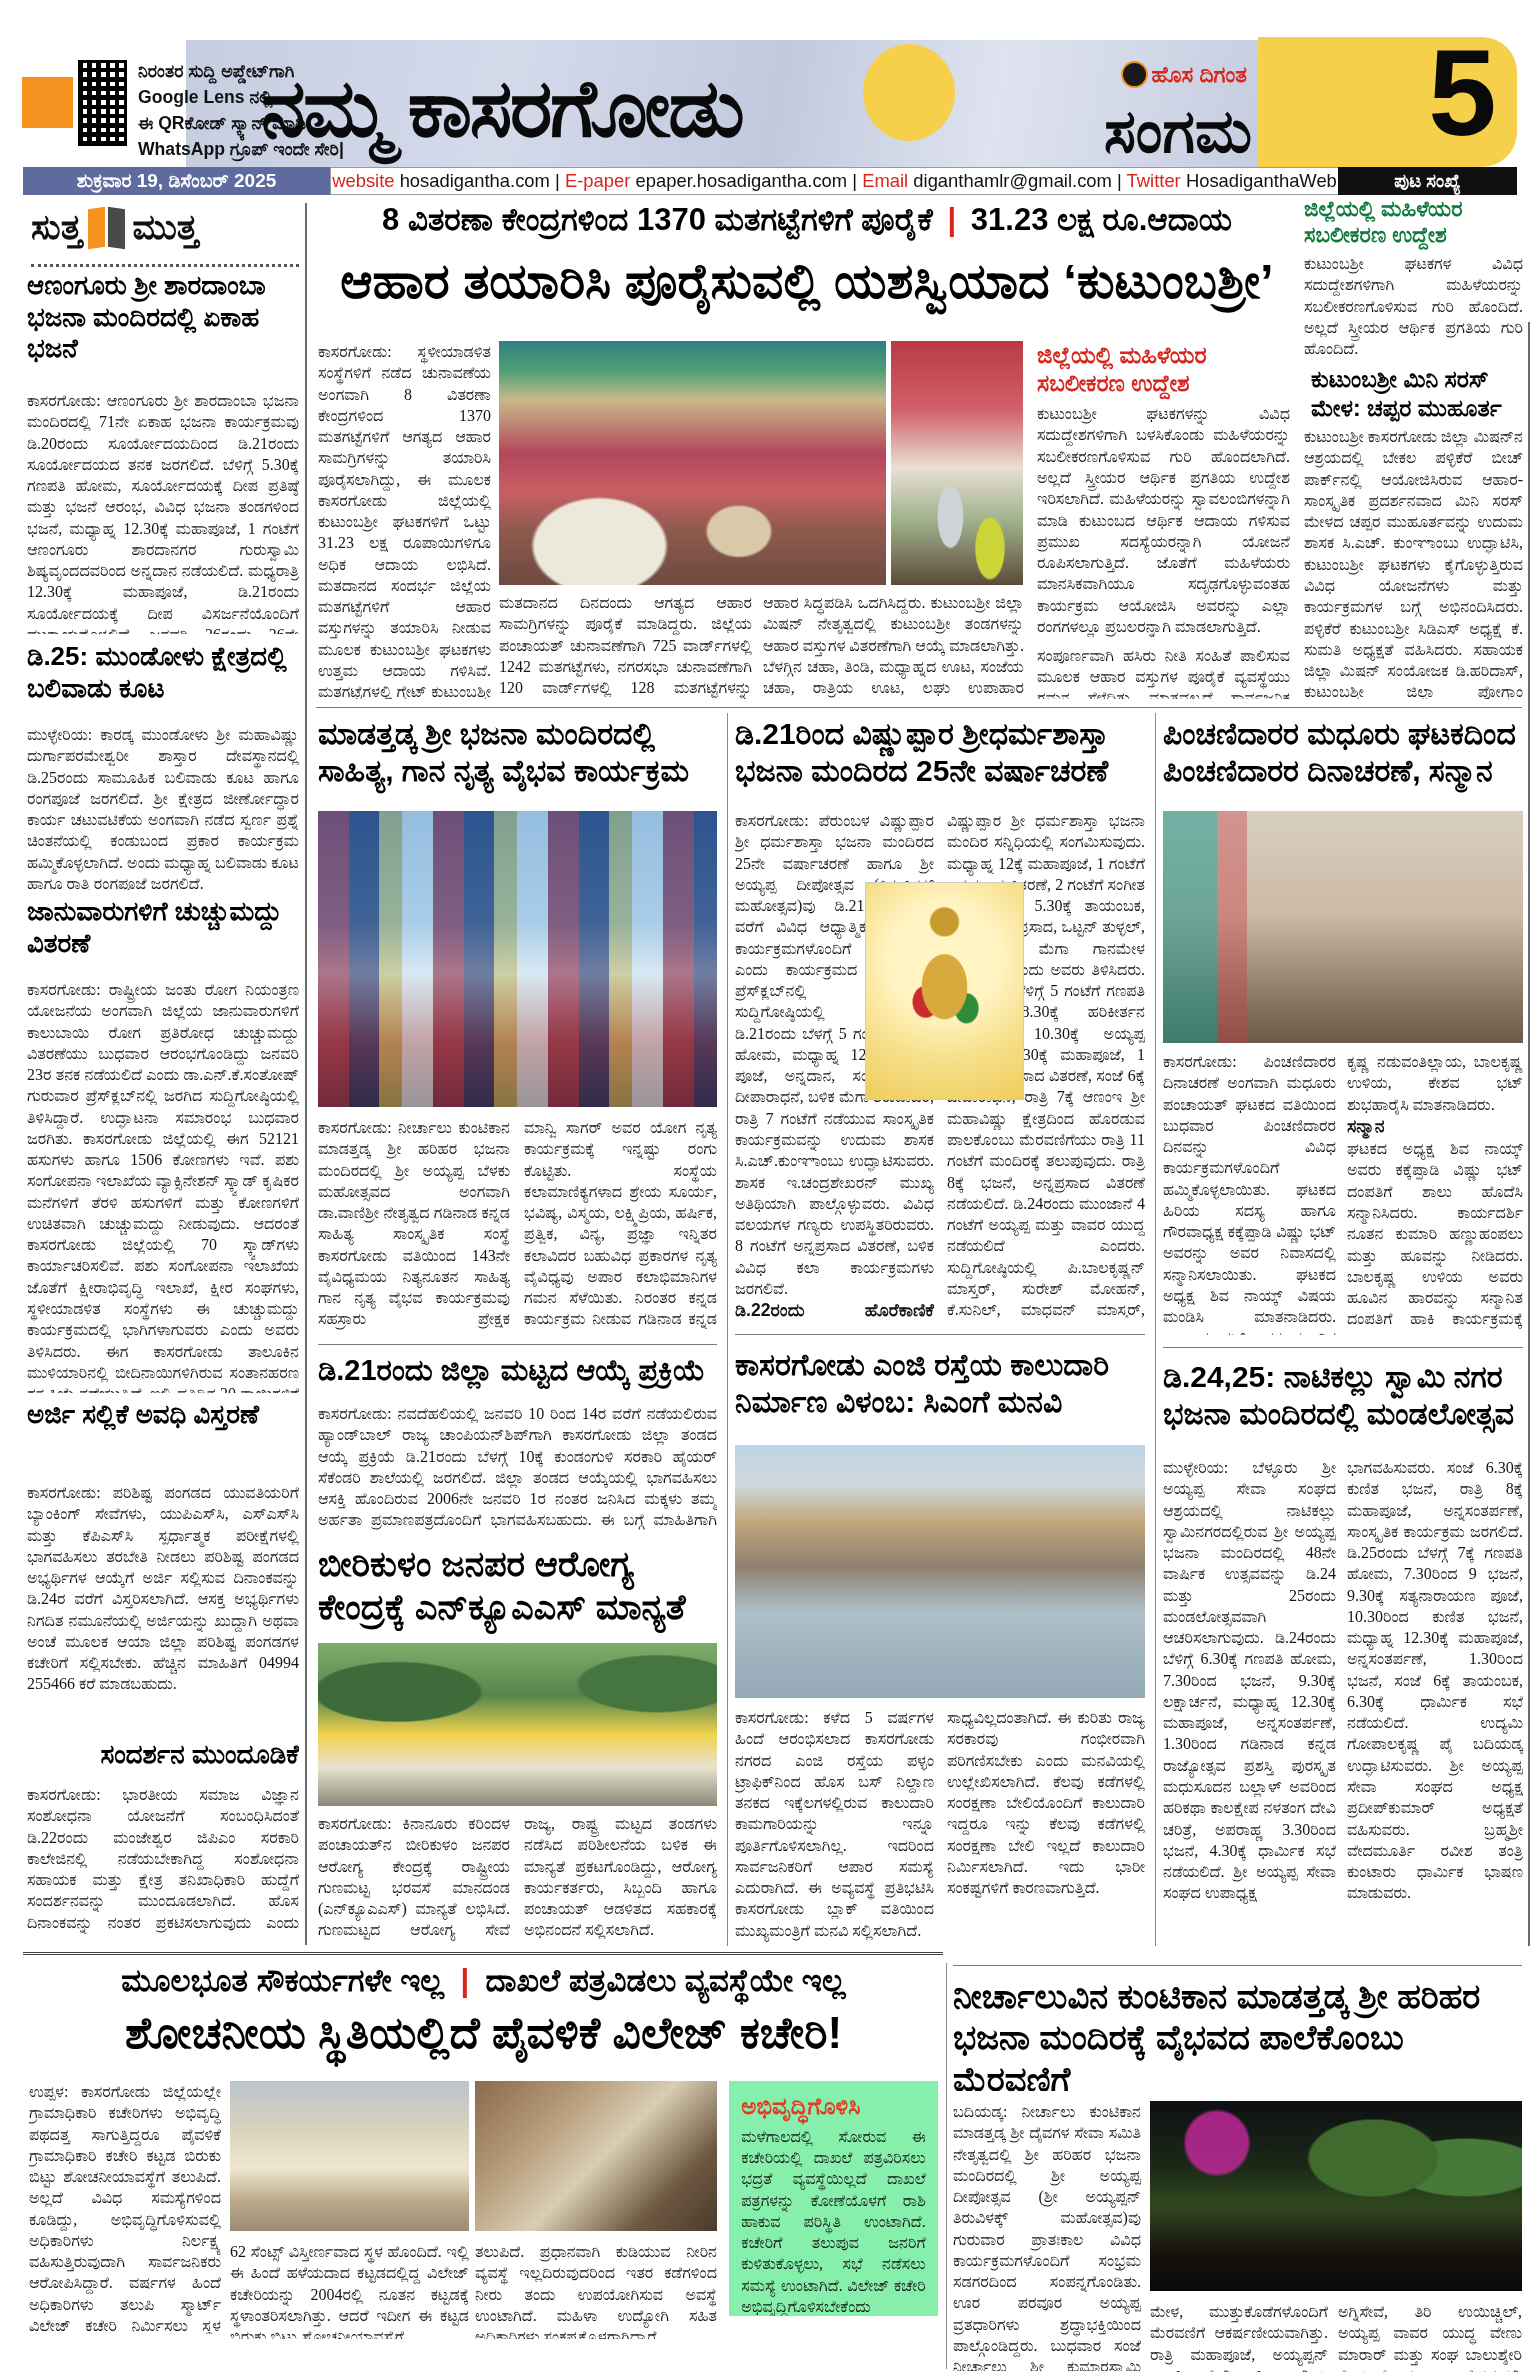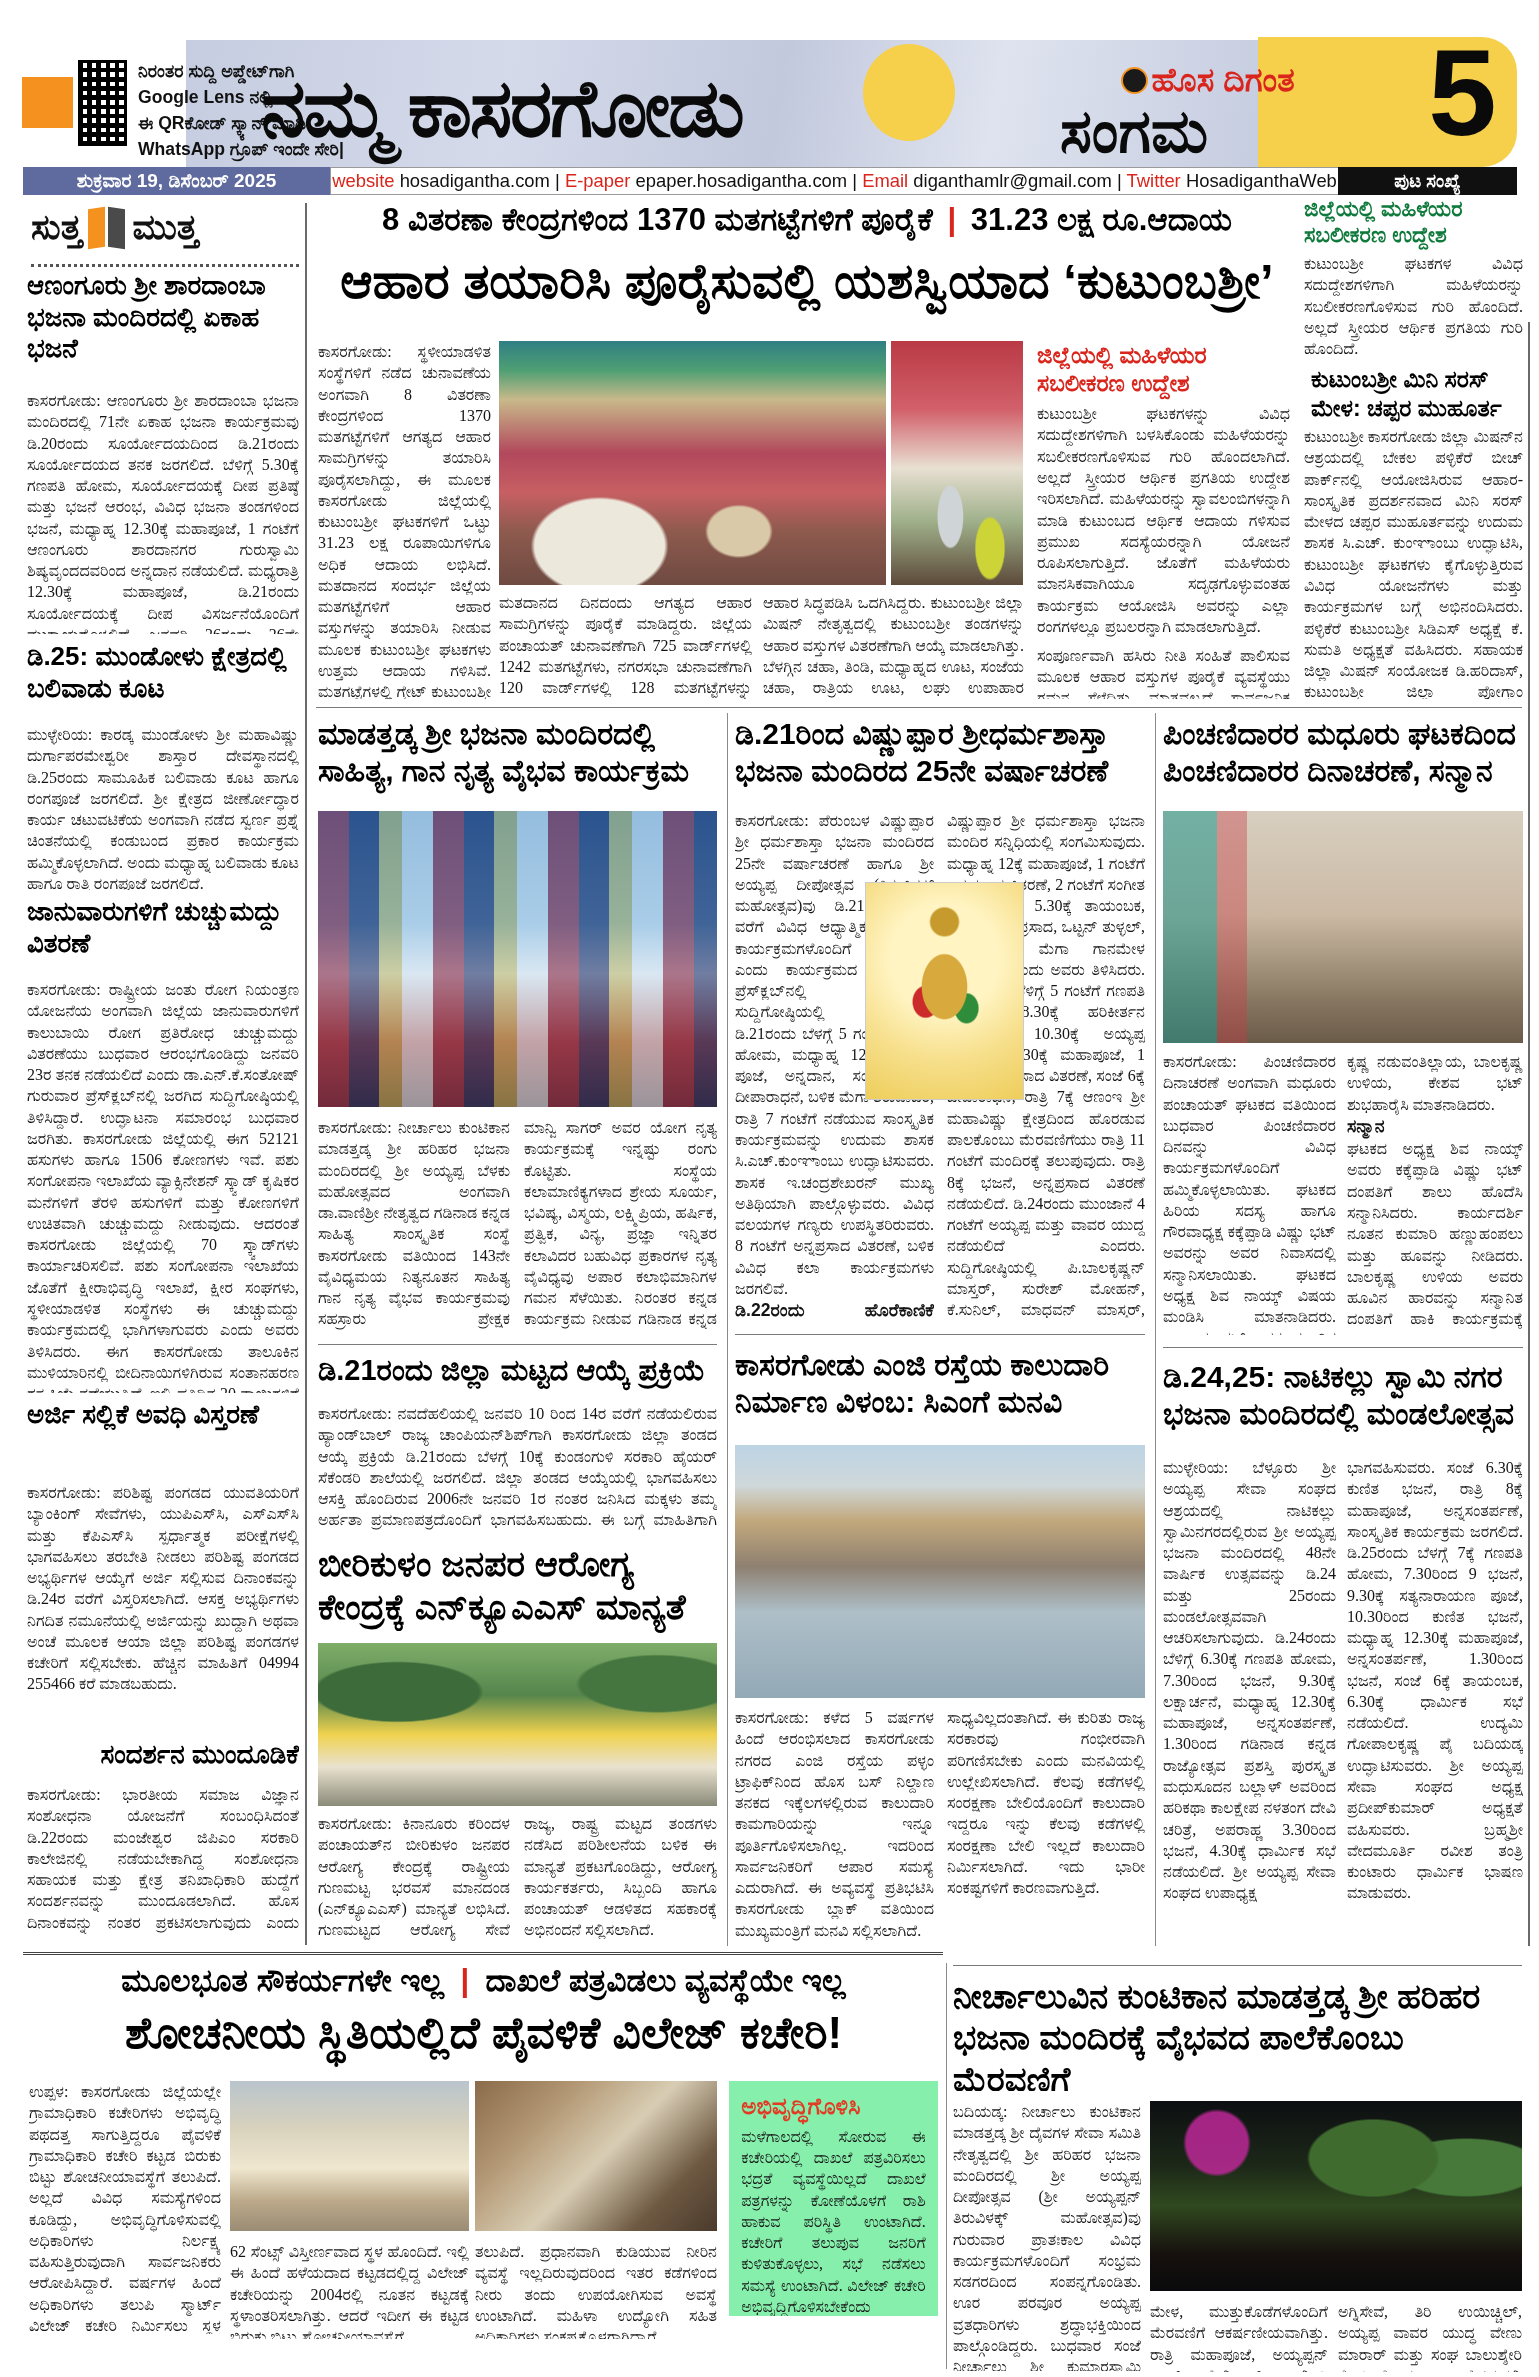--- a/index.html
+++ b/index.html
@@ -85,23 +85,23 @@
     <div>ನಿರಂತರ ಸುದ್ದಿ ಅಪ್ಡೇಟ್‌ಗಾಗಿ</div>
     <div>Google Lens ನಲ್ಲಿ</div>
     <div>ಈ QRಕೋಡ್ ಸ್ಕ್ಯಾನ್ ಮಾಡಿ</div>
     <div>WhatsApp ಗ್ರೂಪ್ ಇಂದೇ ಸೇರಿ|</div>
   </div>
 
   <div class="abs mast-title" style="left:261px;top:63px;width:675px;">ನಮ್ಮ ಕಾಸರಗೋಡು</div>
 
   <div class="abs" style="left:1121px;top:61px;width:215px;font-family:'Liberation Sans',sans-serif;">
     <span style="display:inline-block;width:23px;height:23px;border-radius:50%;background:#1a1a1a;border:2.3px solid #f5921f;vertical-align:middle;"></span>
-    <span style="font-size:33px;font-weight:bold;color:#d9251c;vertical-align:middle;">ಹೊಸ ದಿಗಂತ</span>
-  </div>
-  <div class="abs" style="left:1060px;top:97px;width:291px;font-family:'Liberation Sans',sans-serif;font-weight:bold;font-size:60px;color:#0a0a0a;">ಸಂಗಮ</div>
+    <span style="font-size:22px;font-weight:bold;color:#d9251c;vertical-align:middle;">ಹೊಸ ದಿಗಂತ</span>
+  </div>
+  <div class="abs" style="left:1104px;top:97px;width:291px;font-family:'Liberation Sans',sans-serif;font-weight:bold;font-size:60px;color:#0a0a0a;">ಸಂಗಮ</div>
   <div class="abs" style="left:1405px;top:21.5px;width:115px;font-family:'Liberation Sans',sans-serif;font-weight:bold;font-size:123px;color:#0a0a0a;text-align:center;">5</div>
 
   <div class="abs dateblock center" style="left:23px;top:167px;width:307px;height:28px;font-family:'Liberation Sans',sans-serif;font-weight:bold;font-size:19px;line-height:28px;">ಶುಕ್ರವಾರ 19, ಡಿಸೆಂಬರ್ 2025</div>
   <div class="abs contact-bar center" style="left:330px;top:167px;width:1007px;height:26px;font-size:18.4px;line-height:26px;">
     <span class="red">website</span>
     <span>hosadigantha.com</span>
     <span>|</span>
     <span class="red">E-paper</span>
     <span>epaper.hosadigantha.com</span>
     <span>|</span>

